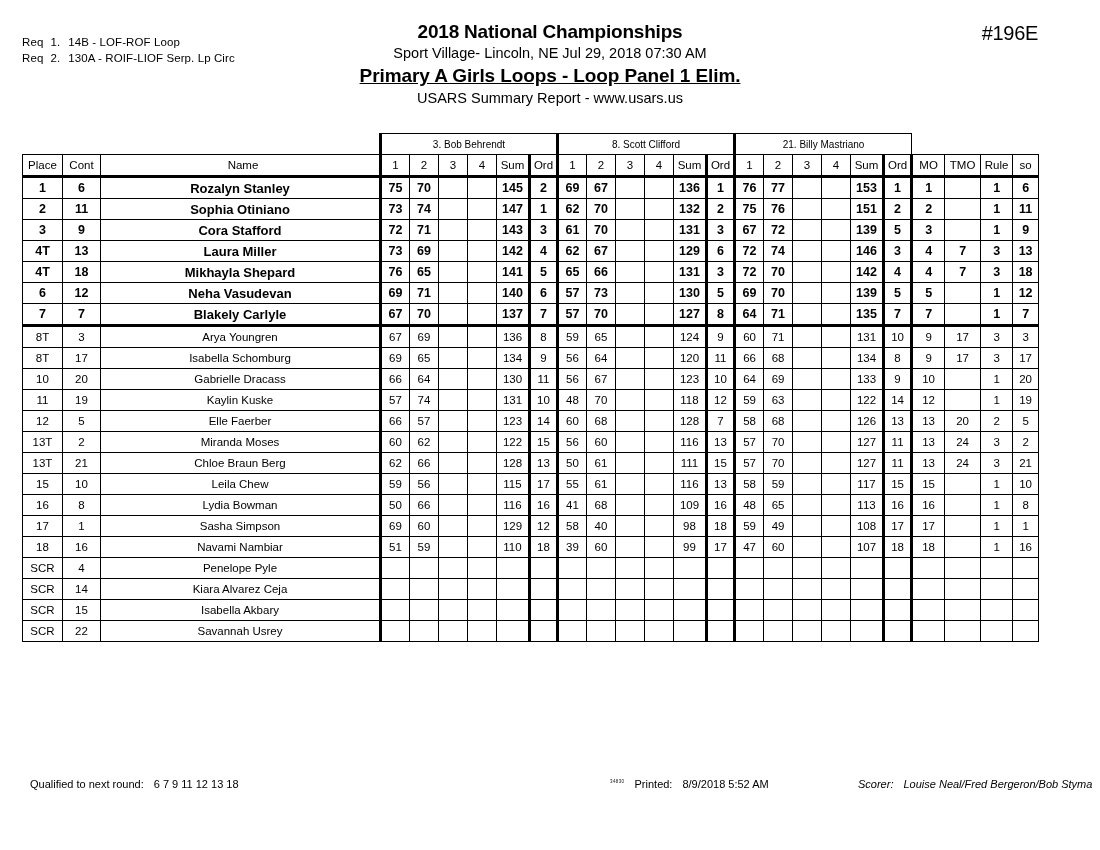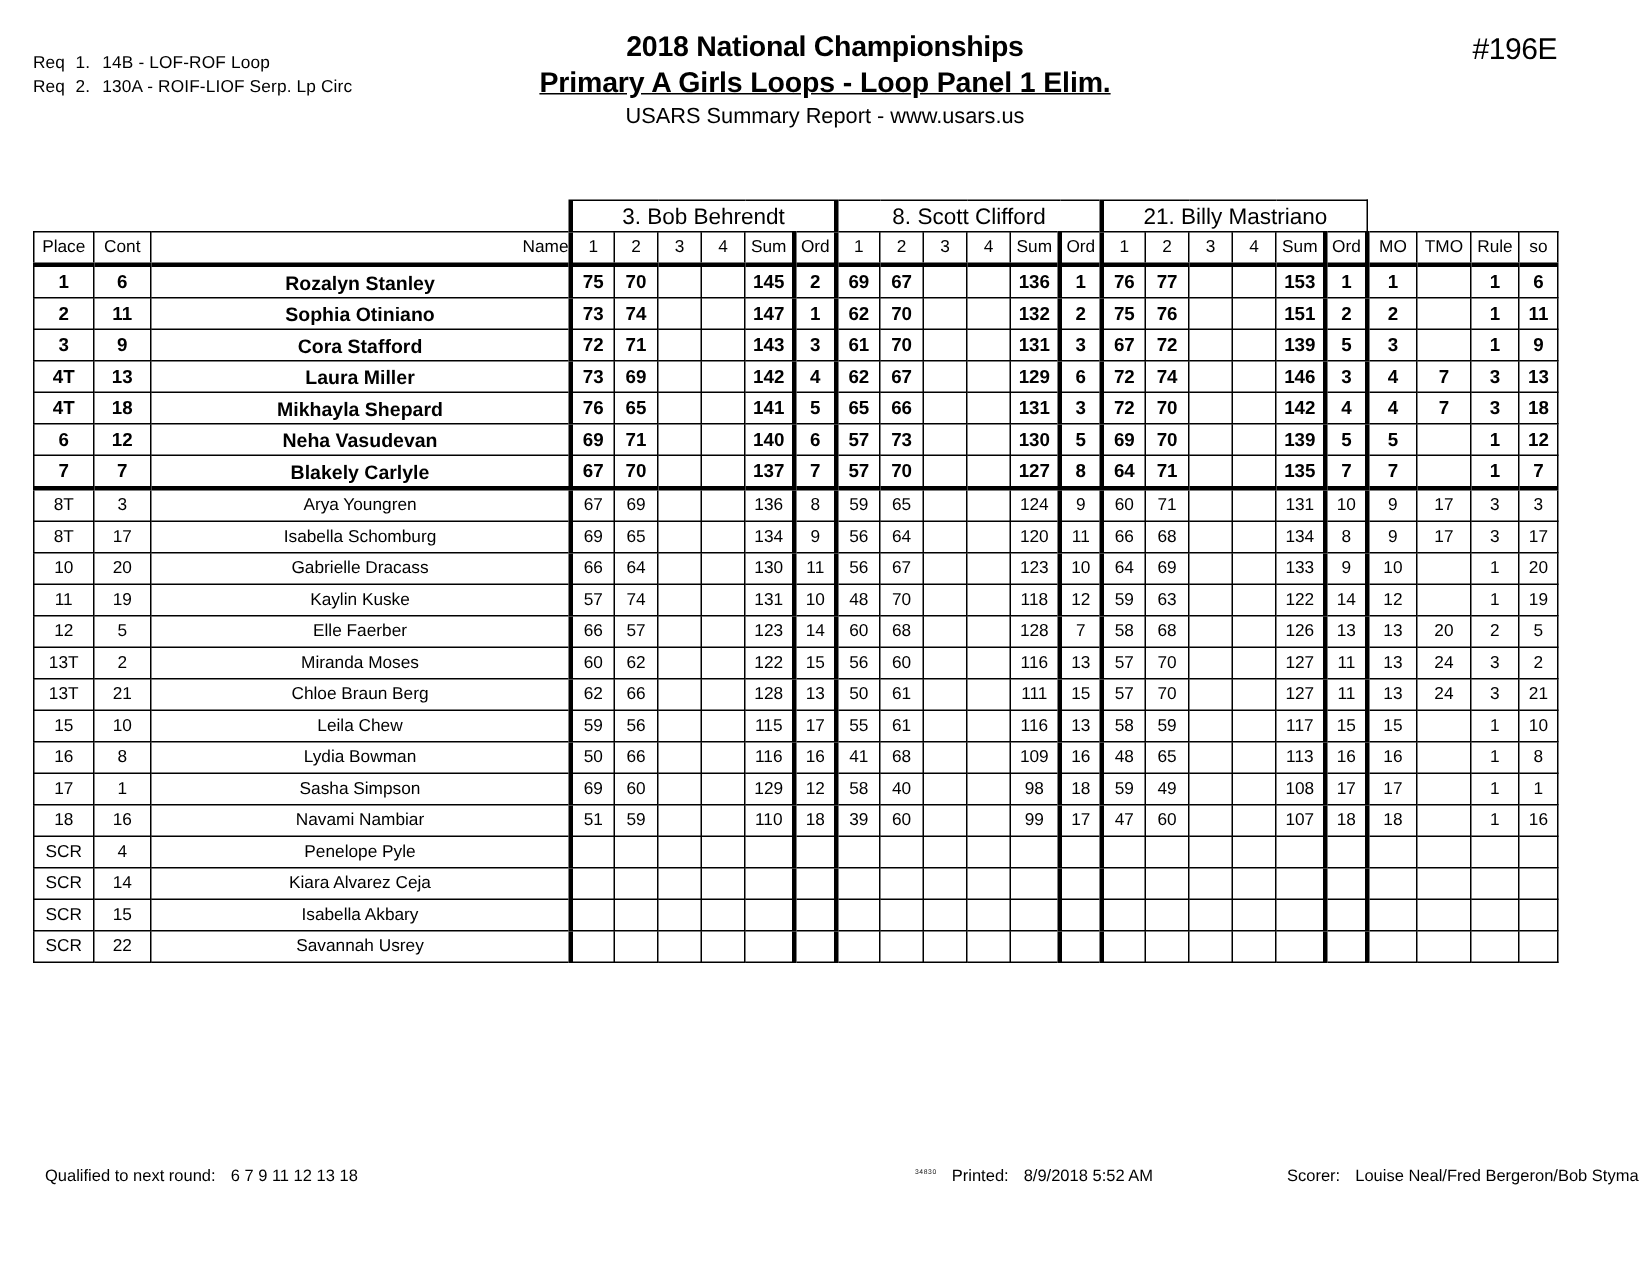--- a/index.html
+++ b/index.html
@@ -87,32 +87,32 @@
     font-weight: normal;
     text-align: center;
     vertical-align: middle;
     overflow: hidden;
     white-space: nowrap;
   }
   
   .judge-banner td {
     height: 22px;
     text-align: left;
-    font-size: 15px;
+    font-size: 10px;
     padding-left: 6px;
     margin-top: 40px;
   }
   .no-box {
     border: none !important;
   }
   .judge-name-cell { border:1px solid #000 !important; }
 
   
   .colhead td { height: 22px; font-size: 11.5px; }
-  .colhead td.name-head { text-align: right; padding-left: 6px; }
+  .colhead td.name-head { text-align: center; padding-left: 6px; }
 
   
   tbody td { height: 20px; }
   td.name-cell { text-align: left; padding-left: 8px; }
   td.place-cell, td.cont-cell { text-align: center; }
   td.ord-cell { font-weight: bold; }
 
   tr.bold-row td { font-weight: bold; font-size: 12.5px; }
   tr.bold-row td.name-cell { font-size: 13px; }
 
@@ -147,37 +147,39 @@
     font-size: 4.5px;
     vertical-align: super;
     letter-spacing: 0.4px;
     color: #111;
   }
   .foot-scorer {
     position: absolute;
     left: 858px;
     top: 0;
     white-space: nowrap;
+    font-style: italic;
   }
   .sp { display:inline-block; width:10px; }
 </style>
 </head>
 <body>
 
 <div class="req-block">
   <div class="req-line">
     <span>Req</span><span class="gap1"></span><span>1.</span><span class="gap2"></span><span>14B - LOF-ROF Loop</span>
   </div>
   <div class="req-line">
     <span>Req</span><span class="gap1"></span><span>2.</span><span class="gap2"></span><span>130A - ROIF-LIOF Serp. Lp Circ</span>
   </div>
 </div>
 
 <div class="title-block">
   <div class="title-1">2018 National Championships</div>
+  <div class="title-2">Sport Village- Lincoln, NE  Jul 29, 2018  07:30 AM</div>
   <div class="title-3">Primary A Girls Loops - Loop Panel 1 Elim.</div>
   <div class="title-4">USARS Summary Report - www.usars.us</div>
 </div>
 
 <div class="event-number">#196E</div>
 
 <div class="sheet">
   <table class="results">
     <colgroup>
       <col style="width:40px">

